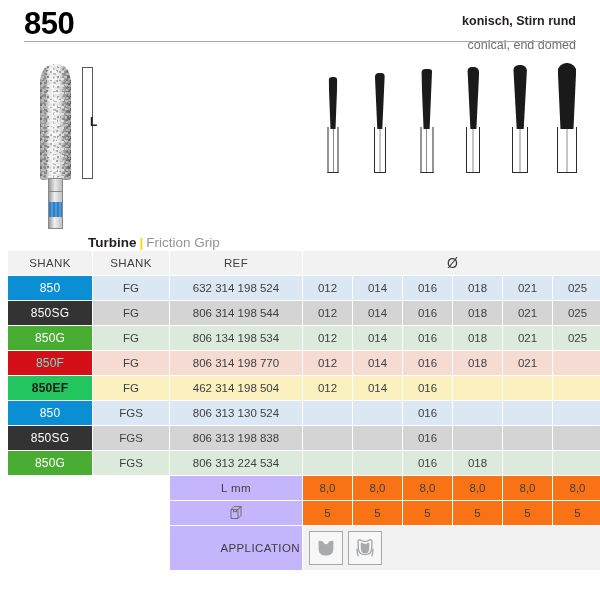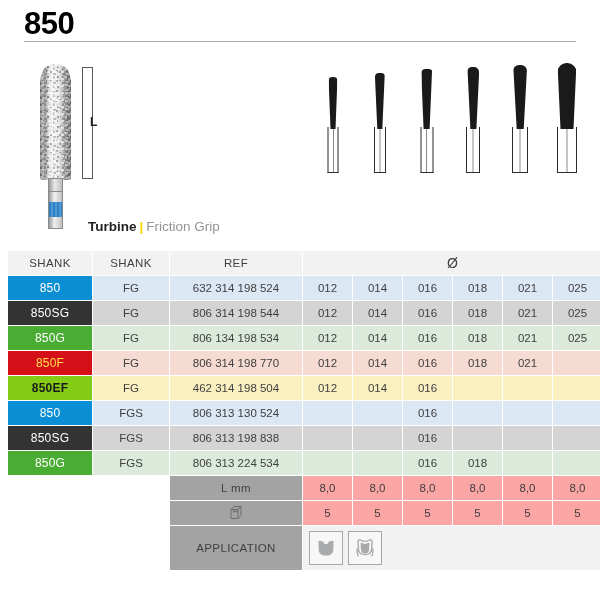--- a/index.html
+++ b/index.html
@@ -176,21 +176,21 @@
     left: 50%; top: 0; bottom: 0;
     width: 1px;
     background: #2b2b2b;
     transform: translateX(-50%);
     opacity: .55;
   }
 
   
   .grip-label {
     position: absolute;
-    left: 88px; bottom: 16px;
+    left: 88px; bottom: 0;
     font-size: 13.5px;
     white-space: nowrap;
   }
   .grip-de { font-weight: bold; color: #231f20; }
   .grip-sep { color: #ffd600; font-weight: bold; margin: 0 3px; }
   .grip-en { color: #929497; }
 
   
   table.spec {
     border-collapse: separate;
@@ -229,24 +229,24 @@
     letter-spacing: .2px;
   }
   td.fig.dark-text { color: #1a1a1a; font-weight: bold; }
 
   
   .t-blue   { background: #dce7f4; }
   .t-gray   { background: #d4d4d4; }
   .t-green  { background: #dceadb; }
   .t-red    { background: #f6dbd3; }
   .t-yellow { background: #fbf0c0; }
-  .t-plain  { background: #fca5a5; }
+  .t-plain  { background: #f97316; }
 
   td.lmm-label, td.pack-label, td.app-label {
-    background: #a3a3a3;
+    background: #c4b5fd;
     font-size: 11.5px;
     letter-spacing: .4px;
   }
   td.blank { background: transparent; }
 
   
   .box-icon { display: inline-block; width: 15px; height: 16px; position: relative; }
   .box-icon svg { display: block; }
 
   
@@ -257,20 +257,24 @@
     border: 1.5px solid #a6a8ab;
     background: #f7f7f7;
     display: flex; align-items: center; justify-content: center;
   }
 </style>
 </head>
 <body>
 
 <div class="header">
   <div class="fig-number">850</div>
+  <div class="titles">
+    <div class="title-de">konisch, Stirn rund</div>
+    <div class="title-en">conical, end domed</div>
+  </div>
   <div class="header-rule"></div>
 </div>
 
 <div class="illus">
 
   <div class="bur-main">
     <div class="bur-head"></div>
     <div class="bur-taper"></div>
     <div class="bur-neck"></div>
     <div class="bur-shank"></div>
@@ -361,32 +365,32 @@
         <td class="t-green">FG</td>
         <td class="t-green">806 134 198 534</td>
         <td class="t-green">012</td>
         <td class="t-green">014</td>
         <td class="t-green">016</td>
         <td class="t-green">018</td>
         <td class="t-green">021</td>
         <td class="t-green">025</td>
       </tr>
       <tr>
-        <td class="fig" style="background: rgb(212, 15, 23); color: #fde047;">850F</td>
+        <td class="fig" style="background: rgb(212, 15, 23); color: #5eead4;">850F</td>
         <td class="t-red">FG</td>
         <td class="t-red">806 314 198 770</td>
         <td class="t-red">012</td>
         <td class="t-red">014</td>
         <td class="t-red">016</td>
         <td class="t-red">018</td>
         <td class="t-red">021</td>
         <td class="t-red"></td>
       </tr>
       <tr>
-        <td class="fig dark-text" style="background: #84cc16; color: rgb(26, 26, 26);">850EF</td>
+        <td class="fig dark-text" style="background: #22c55e; color: rgb(26, 26, 26);">850EF</td>
         <td class="t-yellow">FG</td>
         <td class="t-yellow">462 314 198 504</td>
         <td class="t-yellow">012</td>
         <td class="t-yellow">014</td>
         <td class="t-yellow">016</td>
         <td class="t-yellow"></td>
         <td class="t-yellow"></td>
         <td class="t-yellow"></td>
       </tr>
       <tr>
@@ -445,21 +449,21 @@
         <td class="t-plain">5</td>
         <td class="t-plain">5</td>
         <td class="t-plain">5</td>
         <td class="t-plain">5</td>
         <td class="t-plain">5</td>
         <td class="t-plain">5</td>
       </tr>
       <tr>
         <td class="blank"></td>
         <td class="blank"></td>
-        <td class="app-label" style="height: 44px;">APPLICATION</td>
+        <td class="app-label" style="height: 44px; text-align: right;">APPLICATION</td>
         <td class="app-icons" colspan="6">
           <div class="app-wrap">
             <div class="tooth-box">
               <svg width="22" height="22" viewBox="0 0 22 22">
                 <path d="M3.5 5 C3.5 4 4.5 3.6 5.6 3.9 L8.2 4.6 C8.6 6.6 9.3 7.2 11 7.2 C12.7 7.2 13.4 6.6 13.8 4.6 L16.4 3.9 C17.5 3.6 18.5 4 18.5 5 L18.3 12.5 C18.1 16.5 15.6 18.6 11 18.6 C6.4 18.6 3.9 16.5 3.7 12.5 Z" fill="#a8aaac"></path>
               </svg>
             </div>
             <div class="tooth-box">
               <svg width="22" height="22" viewBox="0 0 22 22">
                 <path d="M4 4.4 C4 2.8 5.6 2.2 7 3.2 C8.4 4.2 9.3 4.4 11 4.4 C12.7 4.4 13.6 4.2 15 3.2 C16.4 2.2 18 2.8 18 4.4 L17.6 12 C17.4 15.4 15 17.6 11 17.6 C7 17.6 4.6 15.4 4.4 12 Z" fill="none" stroke="#a8aaac" stroke-width="1.4"></path>

